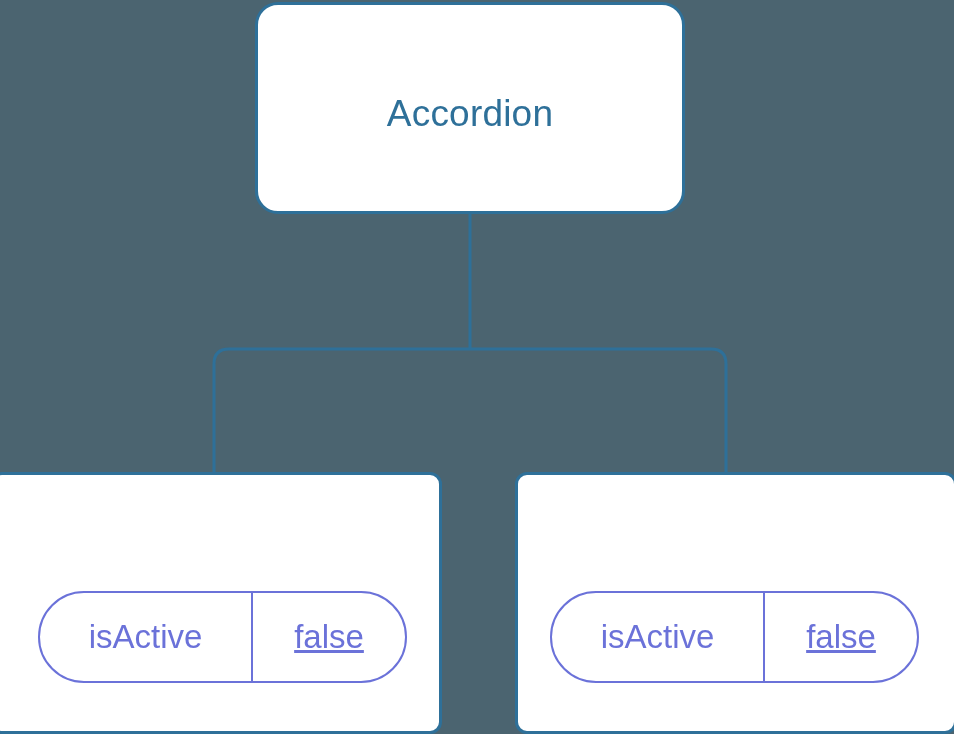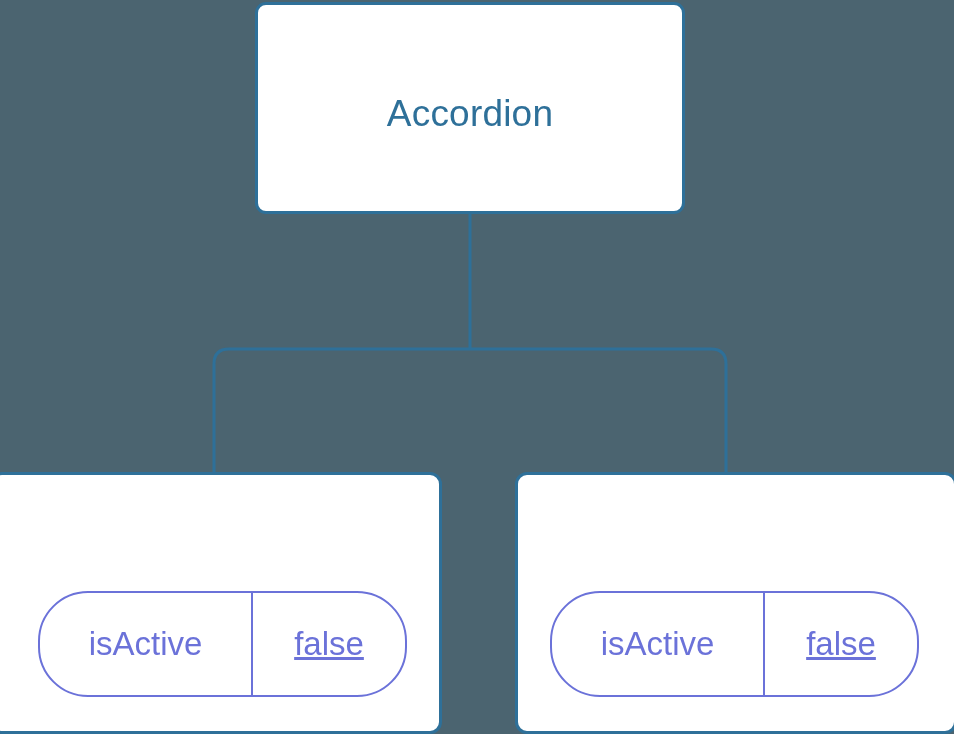--- a/index.html
+++ b/index.html
@@ -23,21 +23,21 @@
     left: 0; top: 0;
     width: 954px; height: 734px;
     pointer-events: none;
   }
 
   
   .node {
     position: absolute;
     background: #ffffff;
     border: 3px solid #2e7099;
-    border-radius: 11px;
+    border-radius: 23px;
     box-sizing: border-box;
   }
 
   .node-title {
     position: absolute;
     left: 0;
     width: 100%;
     text-align: center;
     color: #2e7099;
     font-weight: 400;
@@ -70,21 +70,21 @@
   }
   #node-panel-right {
     left: 515px;
     width: 442px;
   }
 
   
   .pill {
     position: absolute;
     top: 591px;
-    height: 106px;
+    height: 92px;
     border: 2px solid #6b72d9;
     border-radius: 50px;
     box-sizing: border-box;
     display: flex;
     align-items: stretch;
     overflow: hidden;
     background: #ffffff;
   }
   #pill-left  { left: 38px;  width: 369px; }
   #pill-right { left: 550px; width: 369px; }

